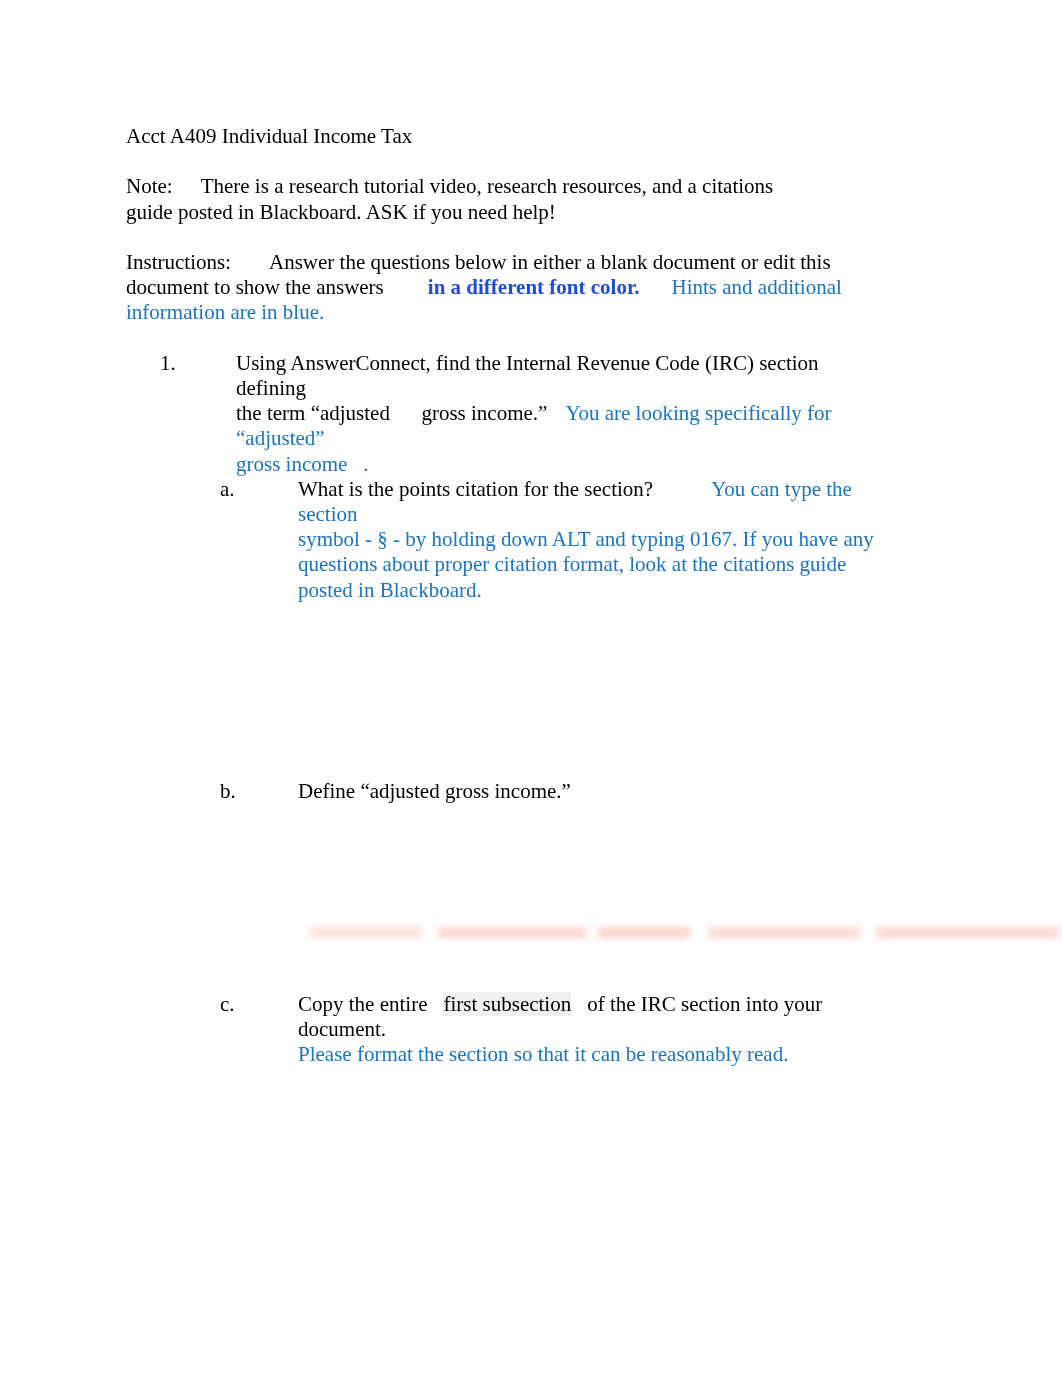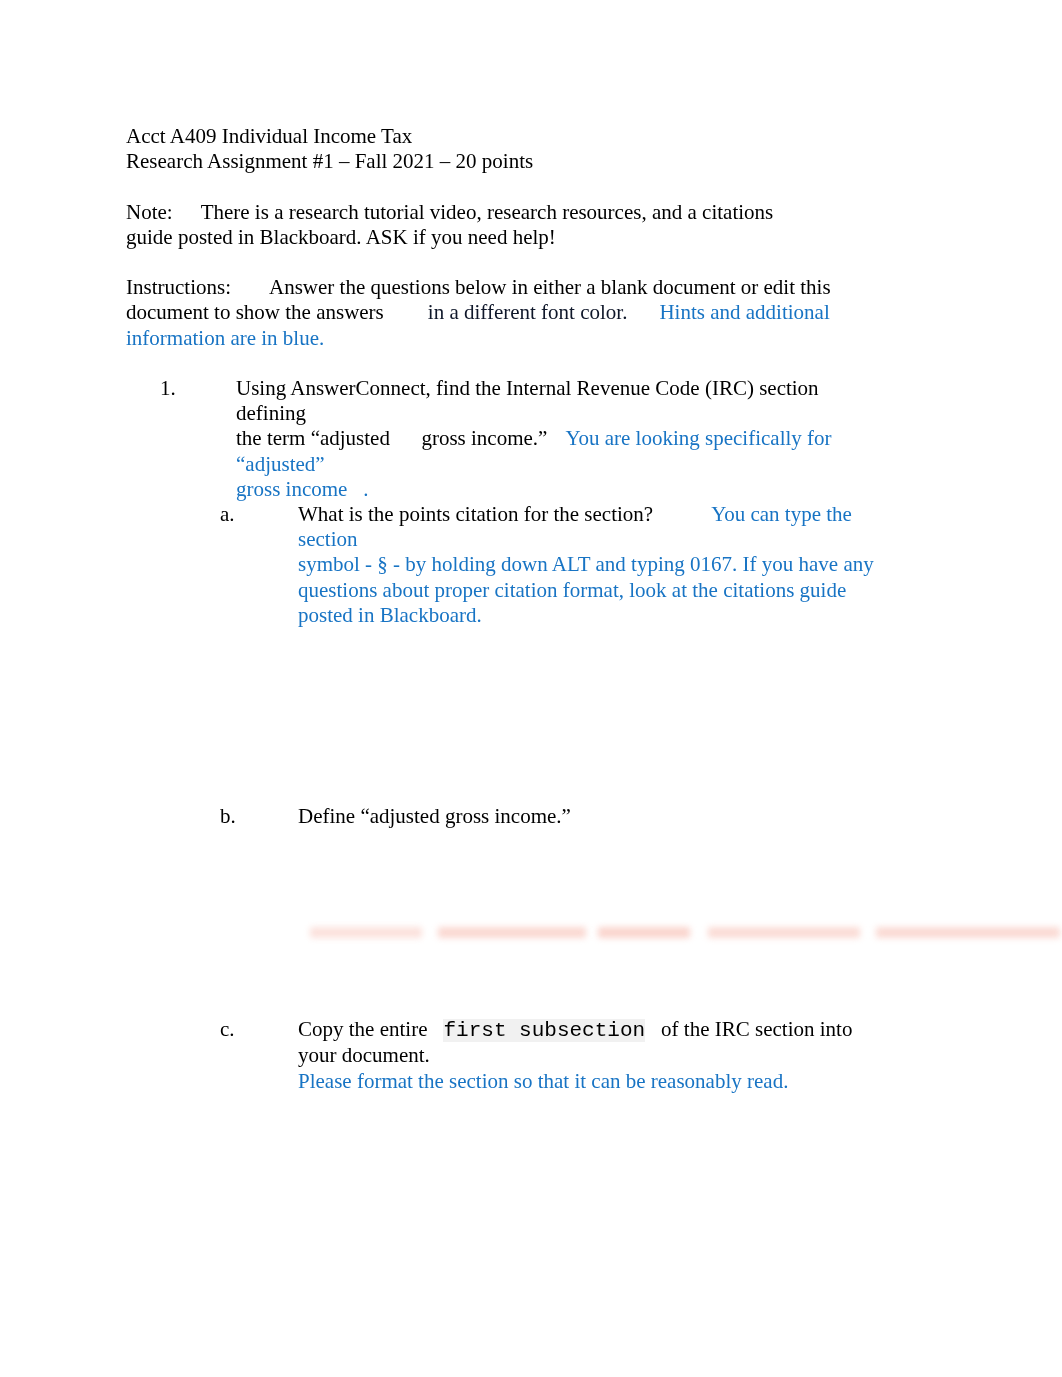--- a/index.html
+++ b/index.html
@@ -28,21 +28,22 @@
     line-height: 25.2px;
   }
   .para {
     margin: 0;
     white-space: pre-wrap;
   }
   .spacer-line {
     height: 25.2px;
   }
   .red {
-    color: #0f172a;
+    color: #1d4ed8;
+    font-weight: bold;
   }
   .blue {
     color: #1874c4;
   }
   .tab-gap {
     display: inline-block;
     width: 0;
   }
   
   .list-1 {
@@ -108,21 +109,20 @@
   }
 </style>
 </head>
 <body>
 
 <div class="page">
 
   <div class="doc-body">
 
     <p class="para">Acct A409 Individual Income Tax</p>
-    <p class="para">Research Assignment #1 – Fall 2021 – 20 points</p>
 
     <div class="spacer-line"></div>
 
     <p class="para"><span>Note:</span><span class="tab-gap" style="width:28px"></span><span>There is a research tutorial video, research resources, and a citations</span></p>
     <p class="para">guide posted in Blackboard. ASK if you need help!</p>
 
     <div class="spacer-line"></div>
 
     <p class="para"><span>Instructions:</span><span class="tab-gap" style="width:38px"></span><span>Answer the questions below in either a blank document or edit this</span> <span>document to show the answers</span><span class="tab-gap" style="width:44px"></span><span class="red">in a different font color.</span><span class="tab-gap" style="width:32px"></span><span class="blue">Hints and additional
 information are in blue.</span></p>
@@ -150,21 +150,21 @@
 
           <li class="li-2">
             <span class="marker">b.</span>
             <span class="li-text"><span>Define “adjusted gross income.”</span></span>
           </li>
 
           <div style="height:188px"></div>
 
           <li class="li-2">
             <span class="marker">c.</span>
-            <span class="li-text"><span>Copy the entire</span><span class="tab-gap" style="width:16px"></span><span class="shaded" style="background: rgb(241, 241, 241); font-family: Liberation Mono, monospace;">first subsection</span><span class="tab-gap" style="width:16px"></span><span>of the IRC section into your document.</span><br><span class="blue">Please format the section so that it can be reasonably read.</span></span>
+            <span class="li-text"><span>Copy the entire</span><span class="tab-gap" style="width:16px"></span><span class="shaded" style="background: rgb(241, 241, 241);">first subsection</span><span class="tab-gap" style="width:16px"></span><span>of the IRC section into your document.</span><br><span class="blue">Please format the section so that it can be reasonably read.</span></span>
           </li>
 
         </ol>
       </li>
     </ol>
 
   </div>
 
   <div class="residue">
       <div class="residue-seg" style="left: 0px; width: 112px; background: rgb(247, 185, 173); opacity: 0.42;"></div>

